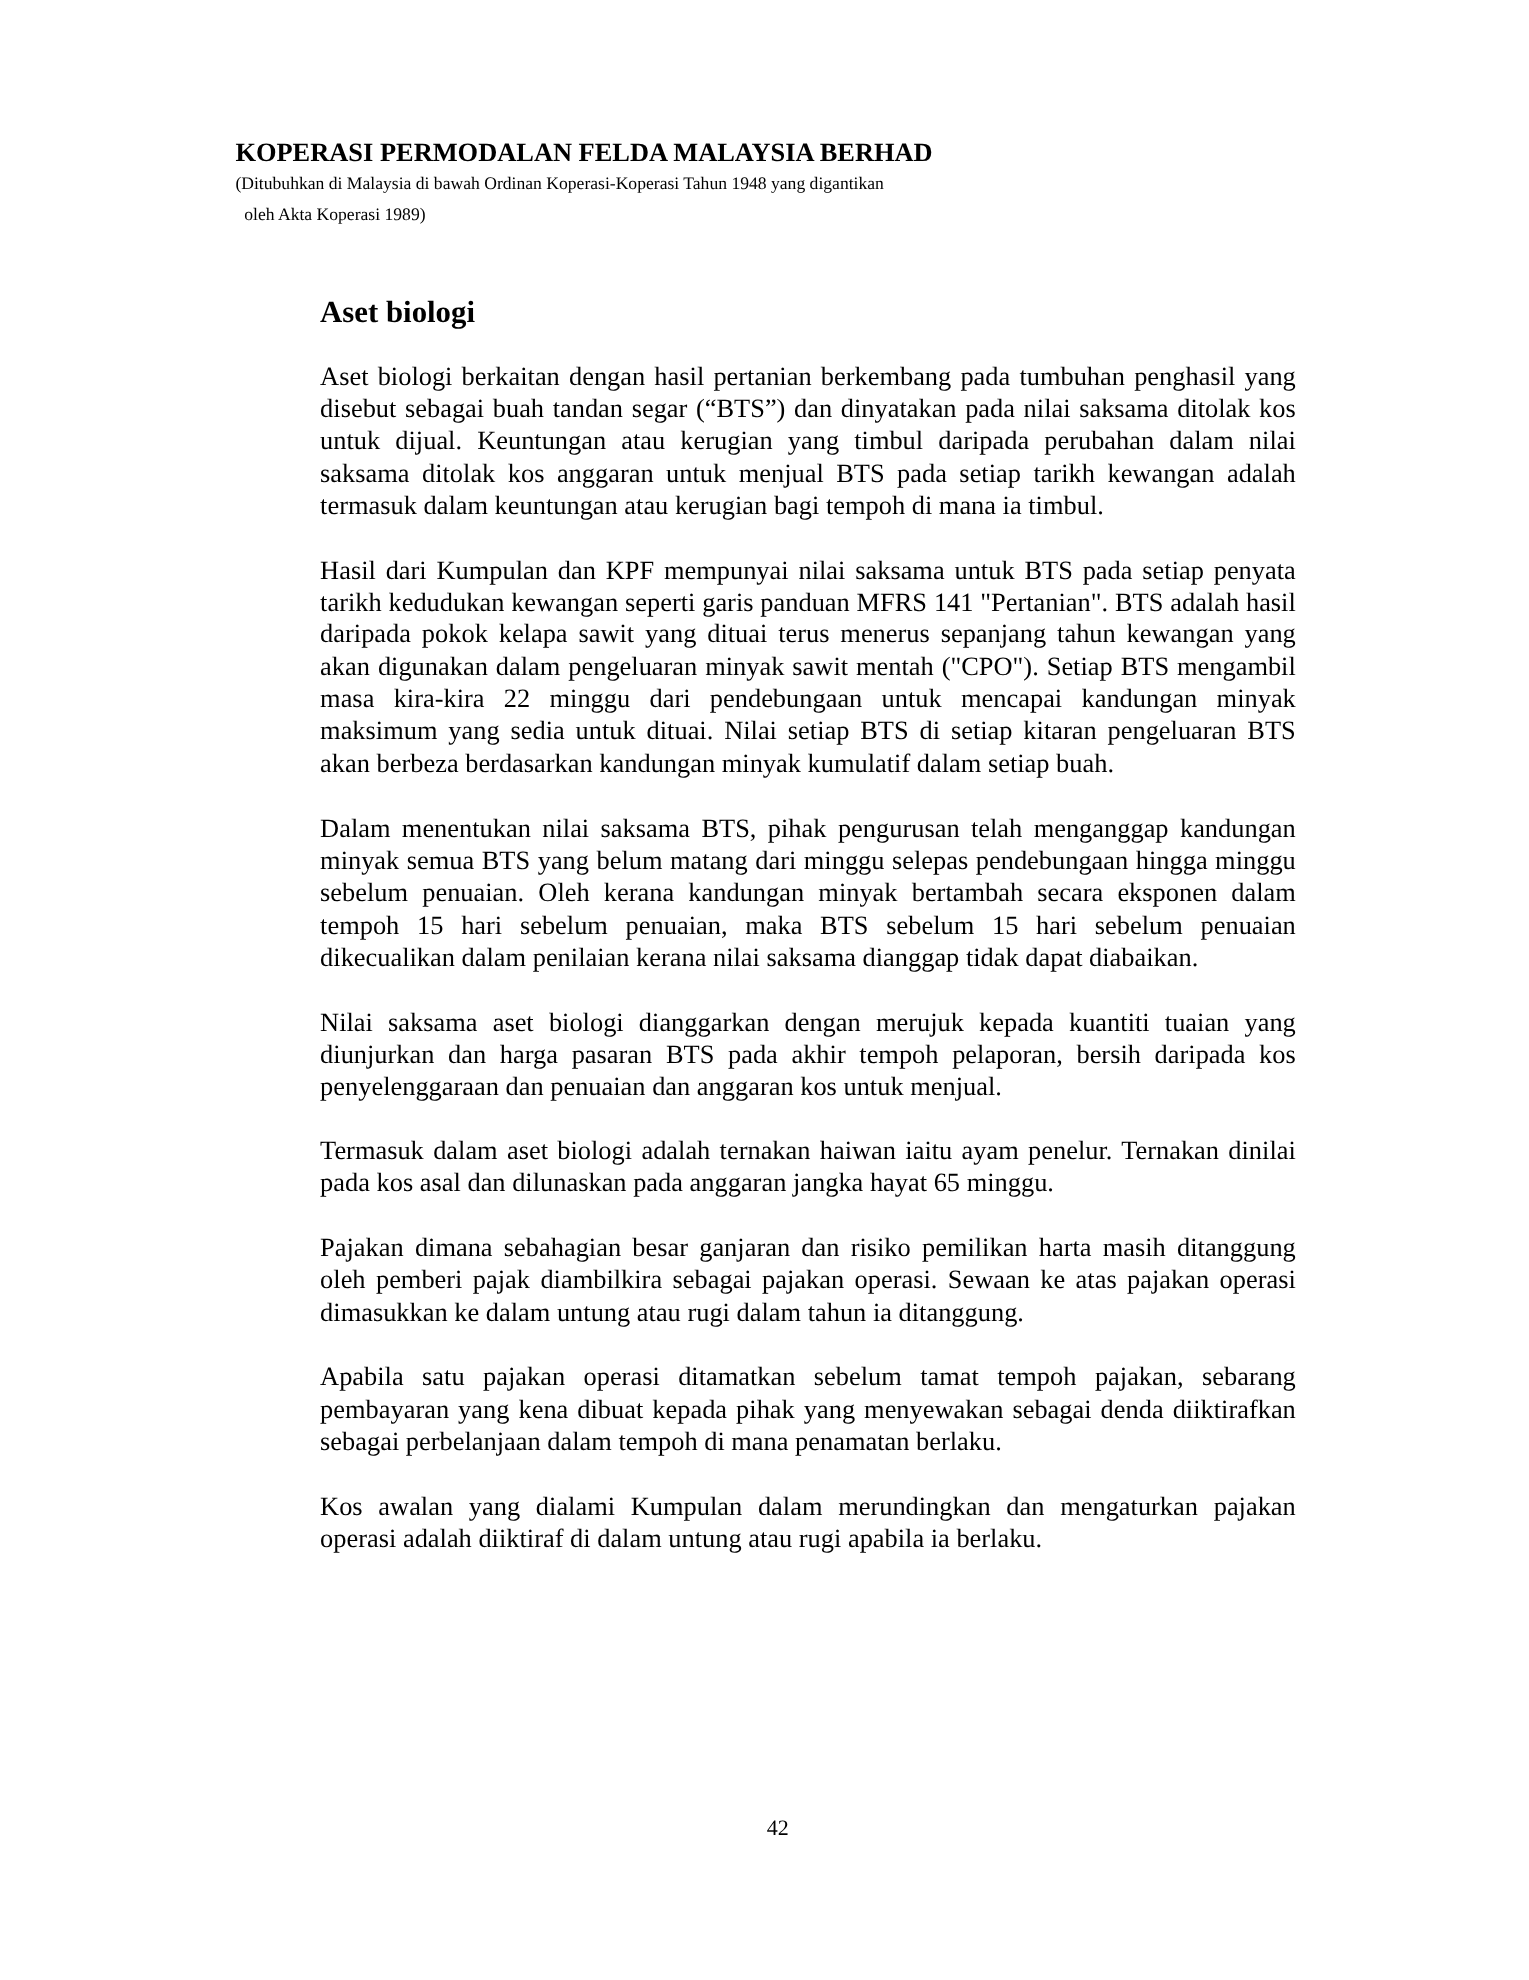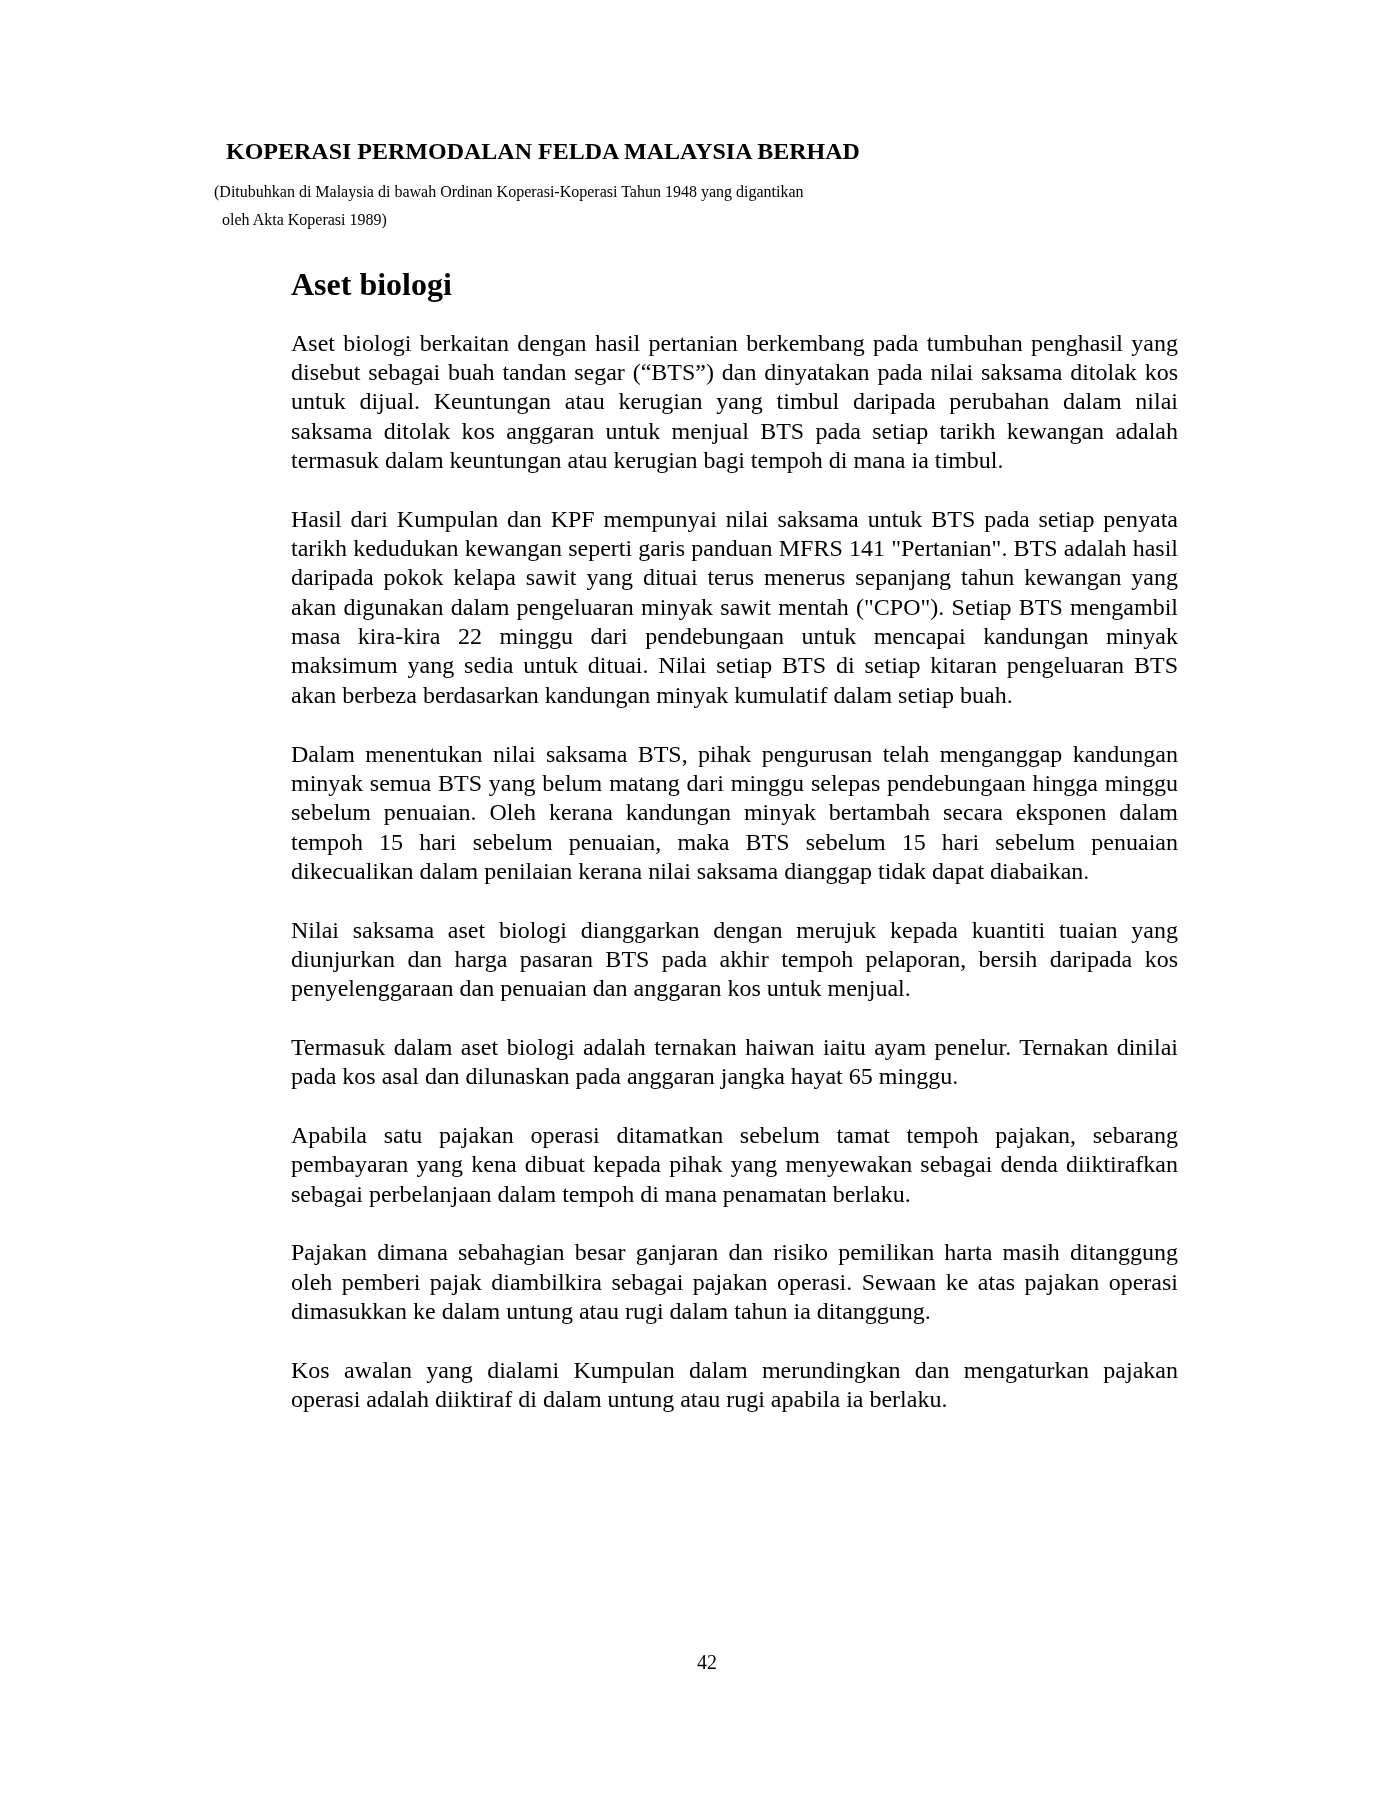--- a/index.html
+++ b/index.html
@@ -18,40 +18,40 @@
     .page-header {
       position: absolute;
       left: 214px;
       top: 125px;
       width: 966px;
       font-size: 24px;
       line-height: 28.5px;
     }
     .org-name {
       font-weight: bold;
-      margin: 12px;
+      margin: 0;
       font-size: 24px;
     }
     .org-sub {
       margin: 0;
       font-size: 16px;
     }
     .org-sub .l2 { padding-left: 8px; display: block; }
     .content {
       position: absolute;
       left: 291px;
       top: 270px;
       width: 887px;
       font-size: 24px;
       line-height: 29.35px;
     }
     .section-heading {
       font-weight: bold;
       margin: 0 0 29.35px 0;
-      font-size: 32px;
+      font-size: 28px;
       line-height: 29.35px;
     }
     .para {
       margin: 0 0 29.35px 0;
       text-align: justify;
       text-align-last: left;
     }
     .page-number {
       position: absolute;
       left: 0;
@@ -78,19 +78,19 @@
 <div class="content">
   <section>
     <h2 class="section-heading">Aset biologi</h2>
     <p class="para">Aset biologi berkaitan dengan hasil pertanian berkembang pada tumbuhan penghasil yang disebut sebagai buah tandan segar (“BTS”) dan dinyatakan pada nilai saksama ditolak kos untuk dijual. Keuntungan atau kerugian yang timbul daripada perubahan dalam nilai saksama ditolak kos anggaran untuk menjual BTS pada setiap tarikh kewangan adalah termasuk dalam keuntungan atau kerugian bagi tempoh di mana ia timbul.</p>
     <p class="para">Hasil dari Kumpulan dan KPF mempunyai nilai saksama untuk BTS pada setiap penyata tarikh kedudukan kewangan seperti garis panduan MFRS 141 "Pertanian". BTS adalah hasil daripada pokok kelapa sawit yang dituai terus menerus sepanjang tahun kewangan yang akan digunakan dalam pengeluaran minyak sawit mentah ("CPO"). Setiap BTS mengambil masa kira-kira 22 minggu dari pendebungaan untuk mencapai kandungan minyak maksimum  yang sedia untuk dituai. Nilai setiap BTS di setiap kitaran pengeluaran BTS akan berbeza berdasarkan kandungan minyak kumulatif dalam setiap buah.</p>
     <p class="para">Dalam menentukan nilai saksama BTS, pihak pengurusan telah menganggap kandungan minyak semua BTS yang belum matang dari minggu selepas pendebungaan hingga minggu sebelum penuaian. Oleh kerana kandungan minyak bertambah secara eksponen dalam tempoh 15 hari sebelum penuaian,  maka BTS sebelum 15 hari sebelum penuaian dikecualikan dalam penilaian kerana nilai saksama dianggap tidak dapat diabaikan.</p>
     <p class="para">Nilai saksama aset biologi dianggarkan dengan merujuk kepada kuantiti tuaian yang diunjurkan dan harga pasaran BTS pada akhir tempoh pelaporan, bersih daripada kos penyelenggaraan dan penuaian dan anggaran kos untuk menjual.</p>
     <p class="para">Termasuk dalam aset biologi adalah ternakan haiwan iaitu ayam penelur. Ternakan dinilai pada kos asal dan dilunaskan pada anggaran jangka hayat 65 minggu.</p>
   </section>
   <section>
+    <p class="para">Pajakan dimana sebahagian besar ganjaran dan risiko pemilikan harta masih ditanggung oleh pemberi pajak diambilkira sebagai pajakan operasi. Sewaan ke atas pajakan operasi dimasukkan ke dalam untung atau rugi dalam tahun ia ditanggung.</p>
     <p class="para">Apabila satu pajakan operasi ditamatkan sebelum tamat tempoh pajakan, sebarang pembayaran yang kena dibuat kepada pihak yang menyewakan sebagai denda diiktirafkan sebagai perbelanjaan dalam tempoh di mana penamatan berlaku.</p>
-    <p class="para">Pajakan dimana sebahagian besar ganjaran dan risiko pemilikan harta masih ditanggung oleh pemberi pajak diambilkira sebagai pajakan operasi. Sewaan ke atas pajakan operasi dimasukkan ke dalam untung atau rugi dalam tahun ia ditanggung.</p>
     <p class="para">Kos awalan yang dialami Kumpulan dalam merundingkan dan mengaturkan pajakan operasi adalah diiktiraf di dalam untung atau rugi apabila ia berlaku.</p>
   </section>
 </div>
 
 <div class="page-number">42</div>
 
 </body></html>

